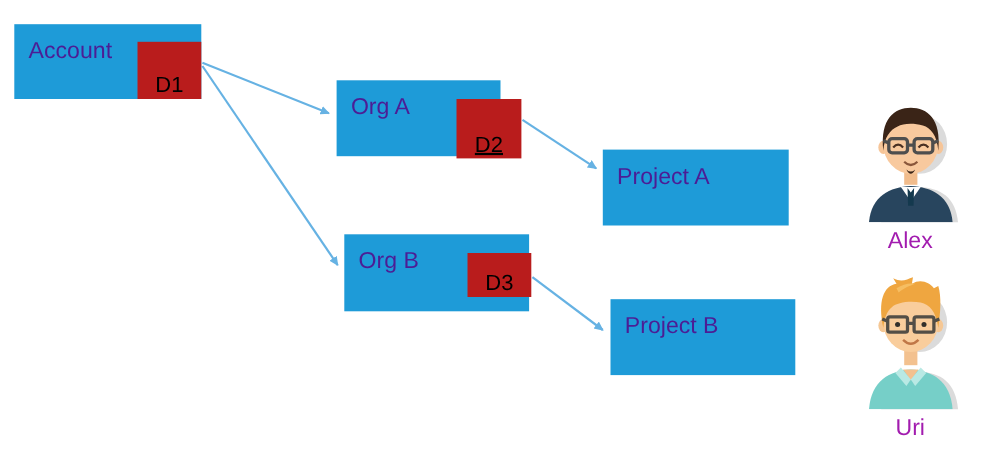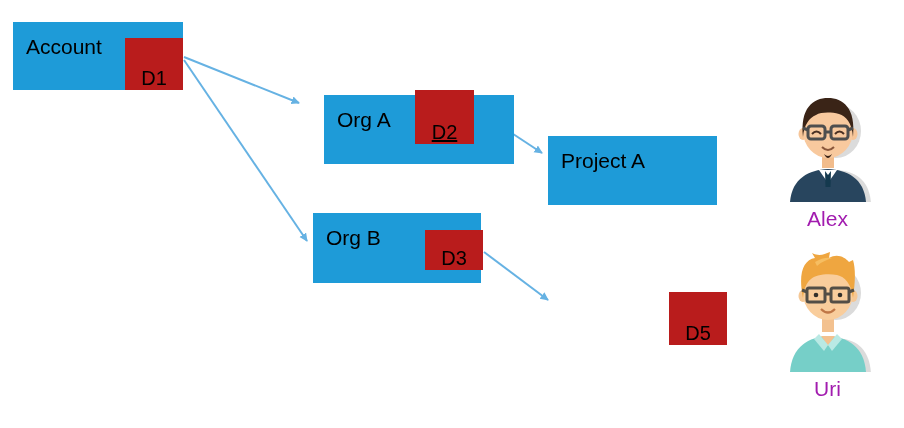--- a/index.html
+++ b/index.html
@@ -1,23 +1,23 @@
 <!DOCTYPE html>
 <html><head>
 <meta charset="utf-8">
 <style>
   html,body{margin:0;padding:0;background:#ffffff;}
   body{width:904px;height:428px;font-family:"Liberation Sans",sans-serif;}
   .canvas{position:relative;width:904px;height:428px;background:#ffffff;overflow:hidden;}
   .arrows{position:absolute;left:0;top:0;width:904px;height:428px;pointer-events:none;}
-  .node{position:absolute;background:#1E9BD8;color:#000000;font-size:21px;box-sizing:border-box;padding:13px 0 0 13px;}
+  .node{position:absolute;background:#1E9BD8;color:#4c1d95;font-size:21px;box-sizing:border-box;padding:13px 0 0 13px;}
   .badge{position:absolute;background:#b91c1c;color:#000;font-size:20px;display:flex;align-items:flex-end;justify-content:center;}
   .node-account{left:13px;top:22px;width:170px;height:68px;}
   .badge-d1{left:125px;top:38px;width:58px;height:52px;}
-  .node-org-a{left:324px;top:73px;width:190px;height:69px;margin-top:22px;}
+  .node-org-a{left:306px;top:73px;width:149px;height:69px;}
   .badge-d2{left:415px;top:90px;width:59px;height:54px;text-decoration:underline;}
   .node-org-b{left:313px;top:213px;width:168px;height:70px;}
   .badge-d3{left:425px;top:230px;width:58px;height:40px;}
   .node-project-a{left:548px;top:136px;width:169px;height:69px;}
   .badge-d4{left:660px;top:143px;width:58px;height:53px;}
   .node-project-b{left:555px;top:272px;width:168px;height:69px;}
   .badge-d5{left:669px;top:292px;width:58px;height:53px;}
   .user{position:absolute;width:115px;text-align:center;}
   .user-alex{left:770px;top:90px;}
   .user-uri{left:770px;top:250px;}
@@ -59,22 +59,22 @@
     <span>Org B</span>
   </div>
   <div class="badge badge-d3">
     <span>D3</span>
   </div>
 
   <div class="node node-project-a">
     <span>Project A</span>
   </div>
 
-  <div class="badge badge-d5">
-    <span>D5</span>
+  <div class="node node-project-b">
+    <span>Project B</span>
   </div>
 
   <div class="user user-alex">
     <svg width="86" height="112" viewBox="0 0 86 112">
       <g fill="#DBDBDB" transform="translate(8,1)">
         <ellipse cx="43" cy="40" rx="25" ry="27"></ellipse>
         <path d="M8,112 C10,88 26,80 43,79 C62,80 76,88 78,112 Z"></path>
       </g>
       <rect x="37" y="60" width="12" height="18" fill="#F1BC8C"></rect>
       <path d="M5,112 C7,88 24,80 43,79 C62,80 79,88 81,112 Z" fill="#28455E"></path>

